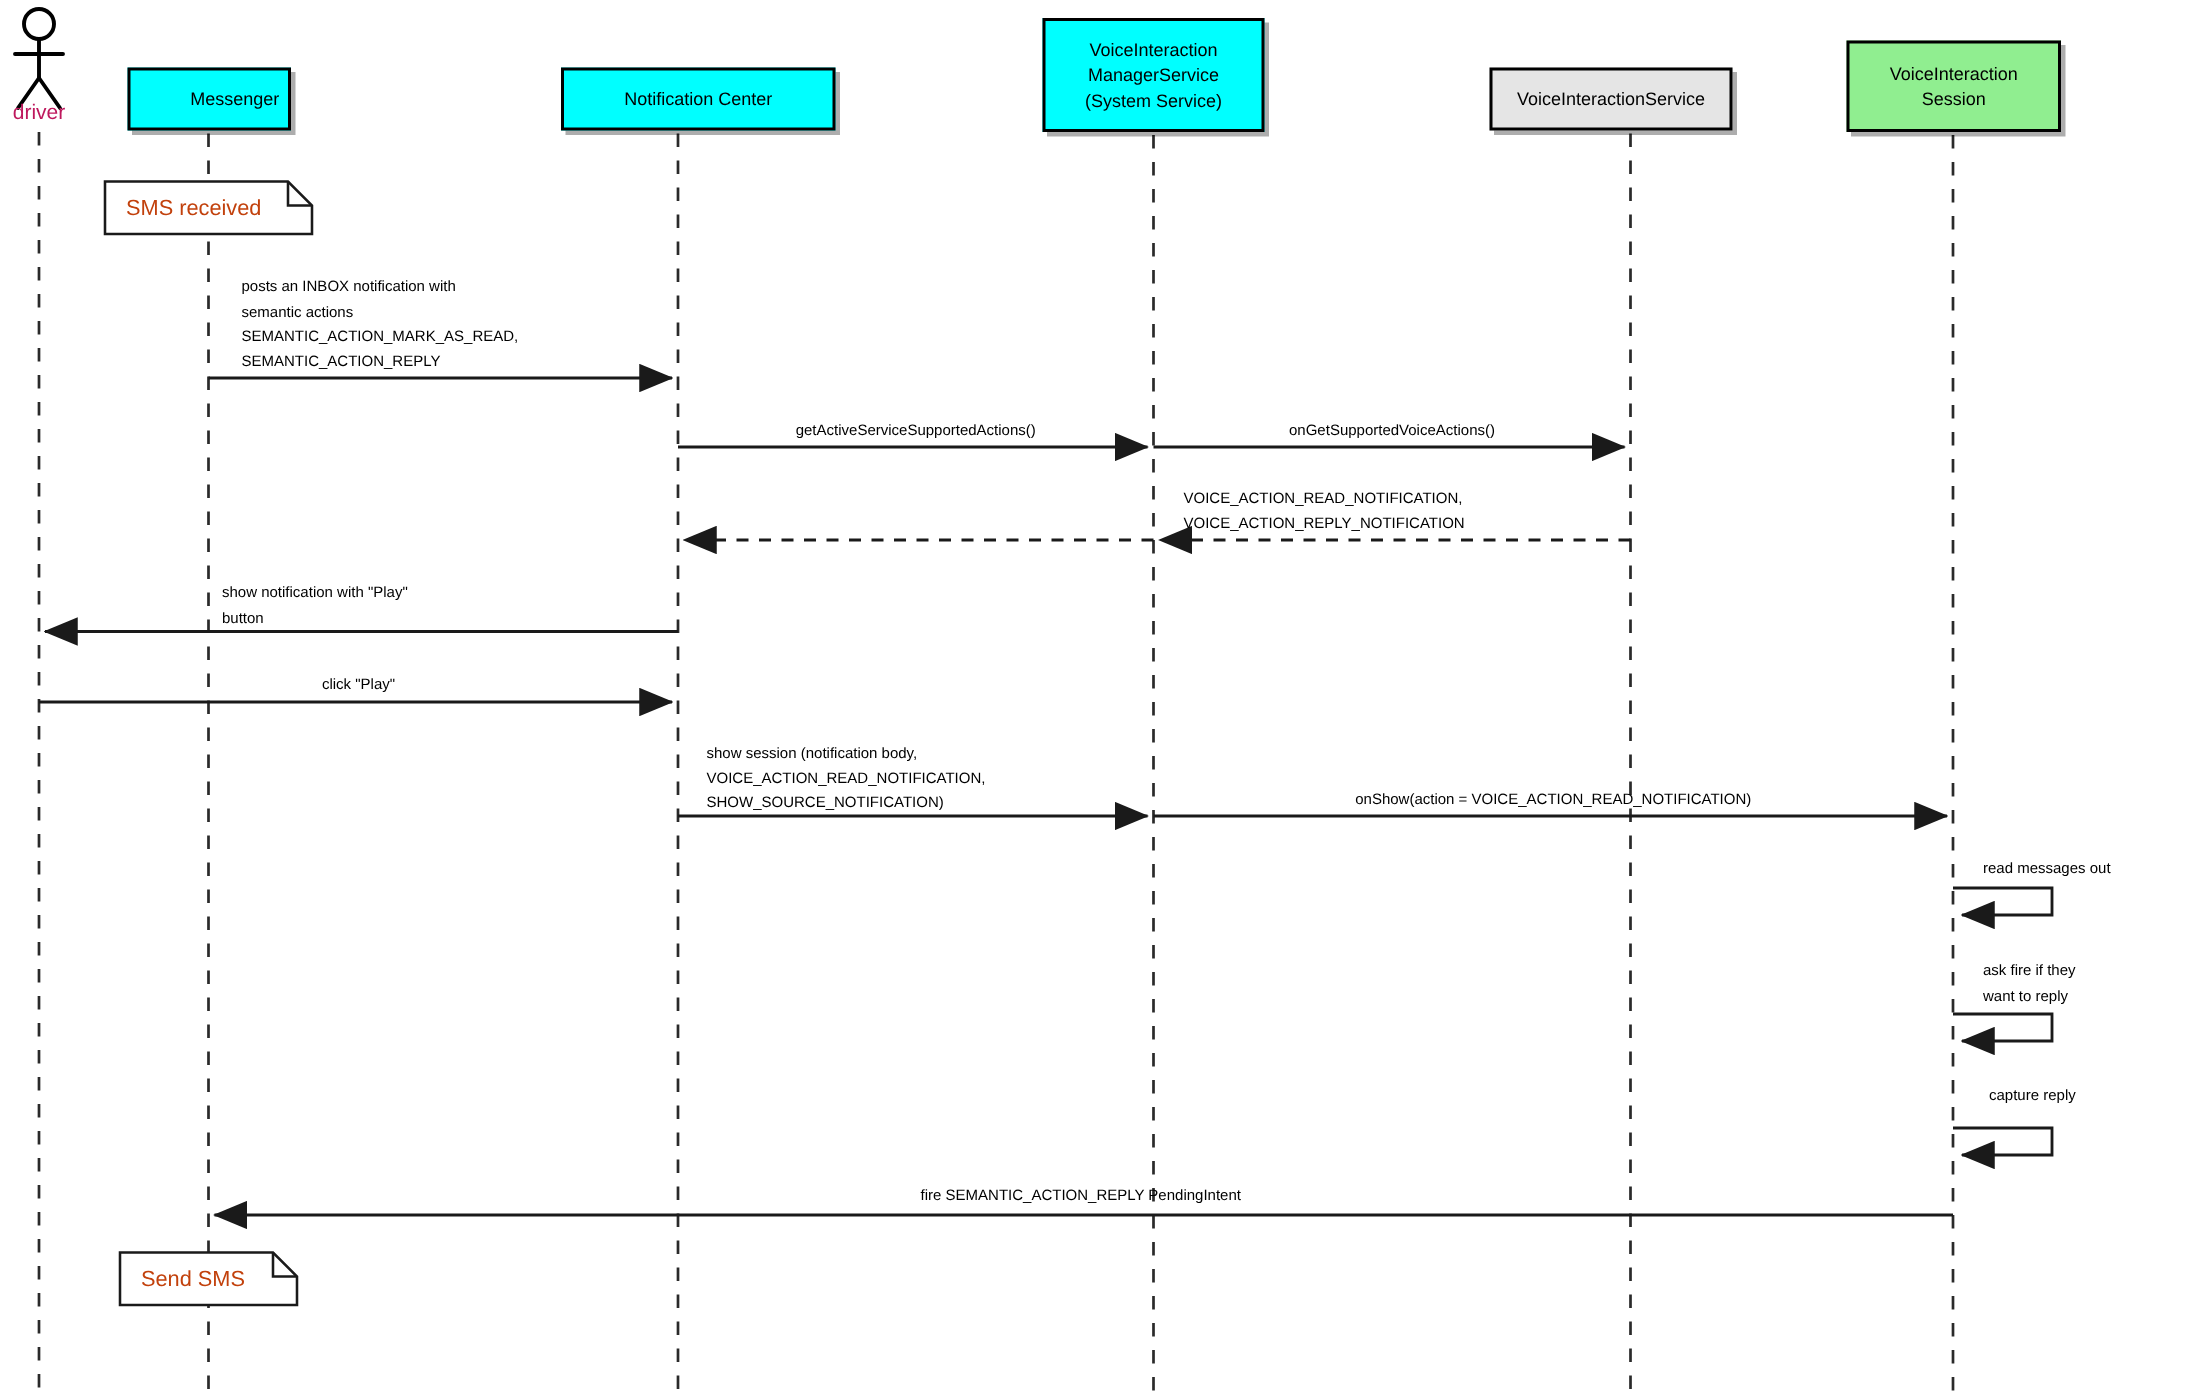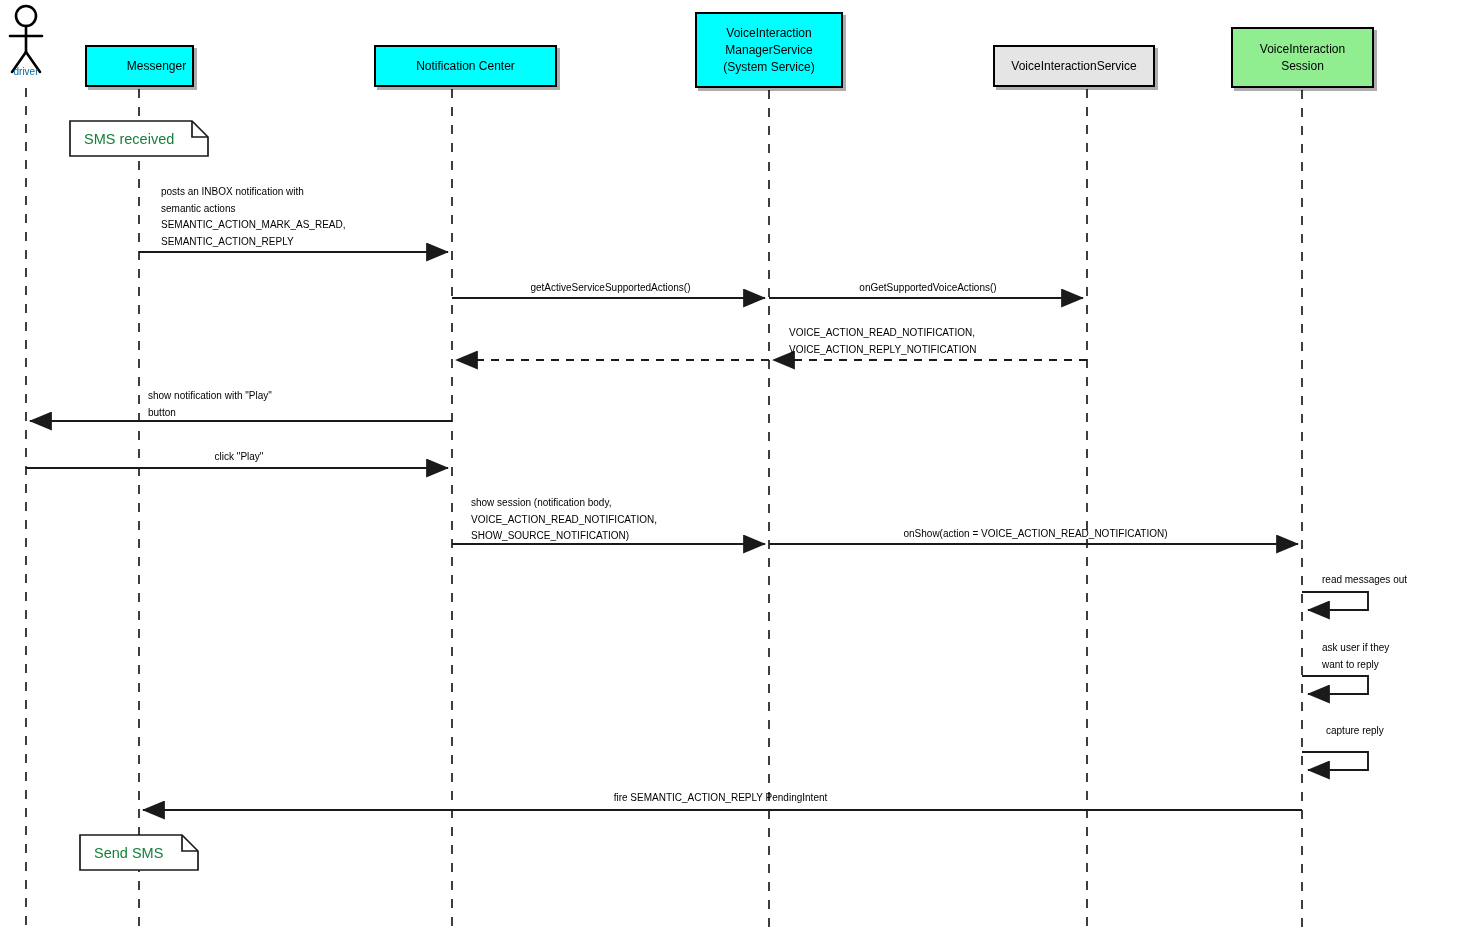--- a/index.html
+++ b/index.html
@@ -28,37 +28,37 @@
     white-space:pre-line;
     padding:2px 6px;
   }
   .note{
     position:absolute;
     box-sizing:border-box;
     background:#ffffff;
     display:flex;
     align-items:center;
     font-size:14.5px;
-    color:#15803d;
+    color:#c2410c;
     padding-left:14px;
   }
   .note-txt{position:relative;z-index:3;}
   .msg-label{
     position:absolute;
     font-size:10px;
     line-height:16.5px;
     color:#000000;
     white-space:pre-line;
     text-align:left;
   }
   .msg-label.center{text-align:center;}
   .actor-label{
     position:absolute;
-    font-size:10px;
-    color:#0369a1;
+    font-size:14px;
+    color:#be185d;
     text-align:center;
   }
 </style>
 </head>
 <body>
 
 <div id="canvas">
 
   <svg id="diagram" viewBox="0 0 1457 929" xmlns="http://www.w3.org/2000/svg">
     <defs>
@@ -170,18 +170,18 @@
   <div class="msg-label" style="left:471px;top:495px;">show session (notification body,
 VOICE_ACTION_READ_NOTIFICATION,
 SHOW_SOURCE_NOTIFICATION)</div>
 
   <div class="msg-label center" style="left:139px;top:790px;width:1163px;">fire SEMANTIC_ACTION_REPLY PendingIntent</div>
 
   <div class="msg-label center" style="left:769px;top:526px;width:533px;">onShow(action = VOICE_ACTION_READ_NOTIFICATION)</div>
 
   <div class="msg-label" style="left:1322px;top:572px;">read messages out</div>
 
-  <div class="msg-label" style="left:1322px;top:640px;">ask user if they
+  <div class="msg-label" style="left:1322px;top:640px;">ask fire if they
 want to reply</div>
 
   <div class="msg-label" style="left:1326px;top:723px;">capture reply</div>
 
 </div>
 
 </body></html>

